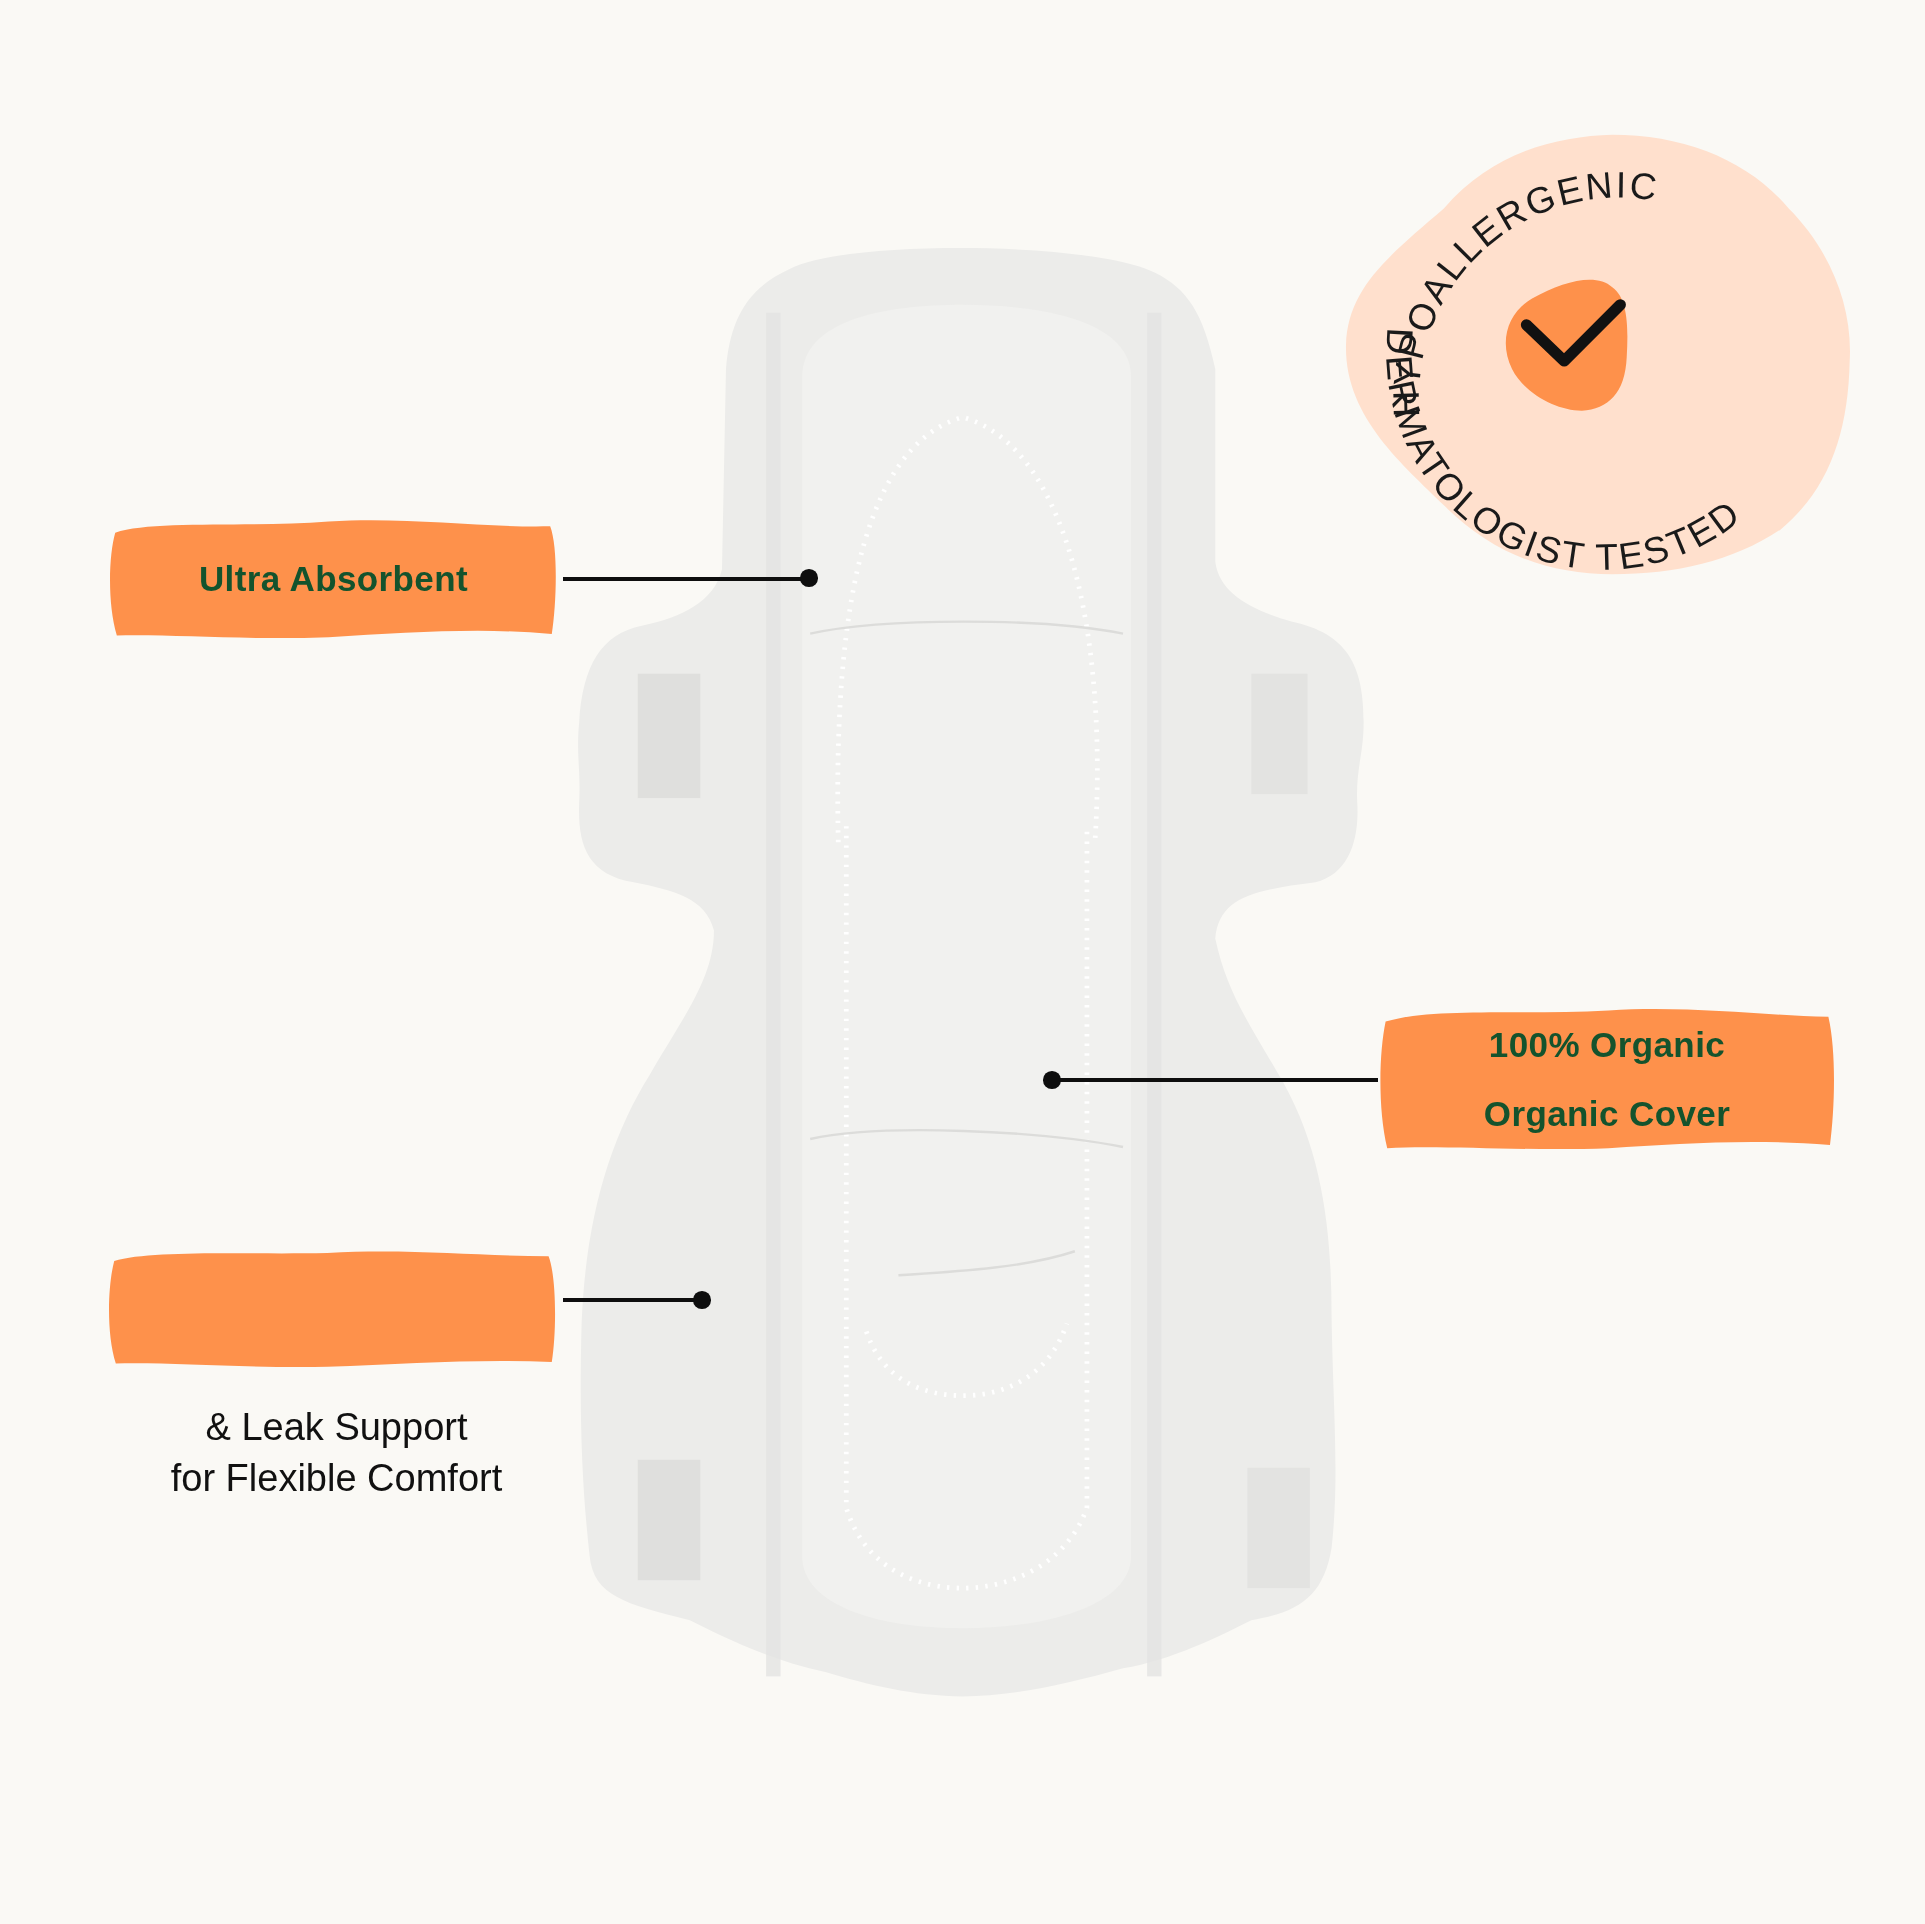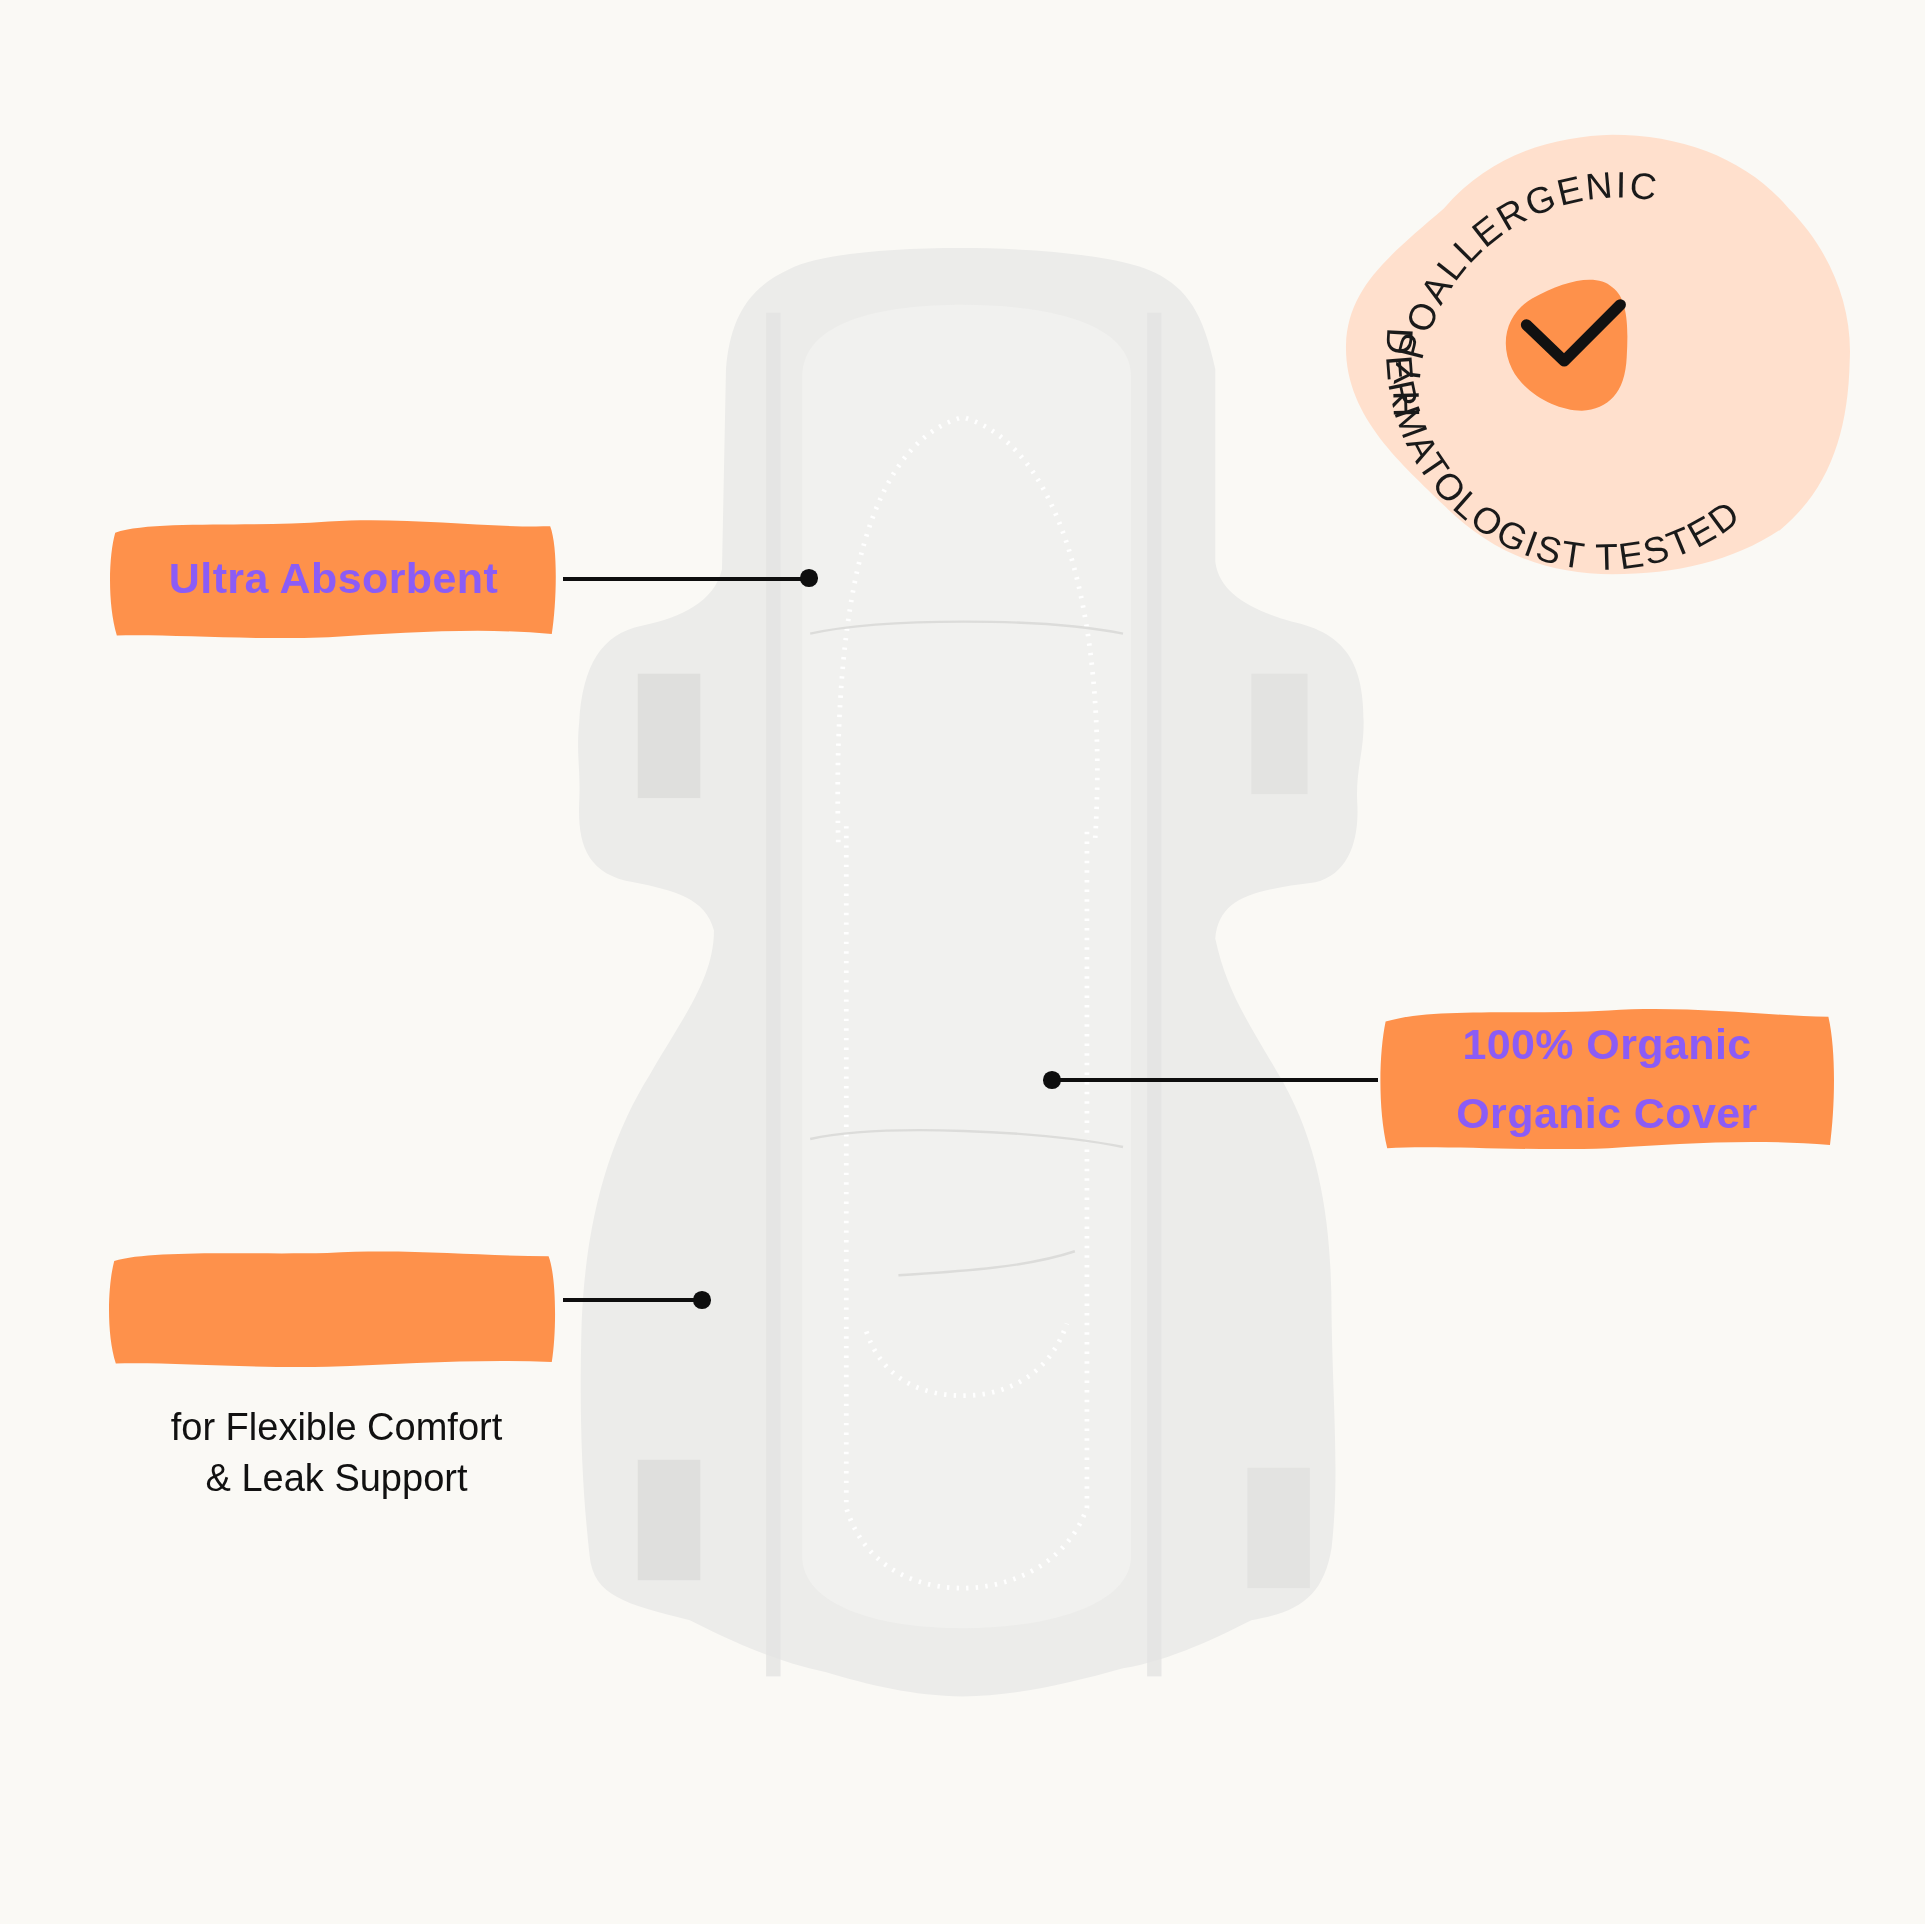--- a/index.html
+++ b/index.html
@@ -8,23 +8,23 @@
     background: #FAF9F5;
     position: relative;
     overflow: hidden;
     font-family: "Liberation Sans", "DejaVu Sans", sans-serif;
   }
   .layer { position: absolute; left: 0; top: 0; }
   .tag {
     position: absolute;
     display: flex; align-items: center; justify-content: center;
     flex-direction: column;
-    color: #8b5cf6;
+    color: #14532d;
     font-weight: 700;
-    font-size: 43px;
+    font-size: 35px;
     line-height: 53px;
     text-align: right;
     letter-spacing: 0.4px;
   }
   .tag svg { position: absolute; left: 0; top: 0; width: 100%; height: 100%; z-index: 0; }
   .tag span { position: relative; z-index: 1; }
   .connector { position: absolute; height: 4px; background: #0E0E0E; }
   .dot { position: absolute; width: 17.6px; height: 17.6px; border-radius: 50%; background: #0E0E0E; }
   .subtitle {
     position: absolute;
@@ -118,22 +118,22 @@
 <div class="dot" style="left:1043px; top:1071px;"></div>
 
 <div class="tag" style="left:103px; top:1245px; width:460px; height:125px;">
   <svg viewBox="0 0 574 156" preserveAspectRatio="none">
     <path d="M 14 20 C 60 6, 180 12, 280 10 C 380 4, 470 14, 556 14 C 566 40, 566 110, 560 146 C 470 142, 380 148, 280 152 C 180 154, 80 146, 16 148 C 4 110, 6 50, 14 20 Z" fill="#FE914B"></path>
   </svg>
 </div>
 <div class="connector" style="left:563px; top:1298px; width:140px;"></div>
 <div class="dot" style="left:693px; top:1291px;"></div>
 <div class="subtitle" style="left:104px; top:1402px; width:465px;">
+  <div>&amp; Leak Support</div>
   <div>for Flexible Comfort</div>
-  <div>&amp; Leak Support</div>
 </div>
 
 <svg class="layer" width="1926" height="1925" viewBox="0 0 2401 2400" style="pointer-events:none;">
   <defs>
     <path id="arcTop" d="M 1770 520 A 250 250 0 0 1 2160 290"></path>
     <path id="arcBottom" d="M 1733 390 A 270 270 0 0 0 2180 640 A 270 270 0 0 0 2270 420"></path>
   </defs>
   <path d="M 1800 260 C 1860 190, 1940 170, 2010 168 C 2100 168, 2180 200, 2230 260 C 2280 310, 2310 380, 2306 450 C 2304 540, 2280 610, 2220 660 C 2160 700, 2090 716, 2010 716 C 1930 716, 1860 690, 1800 630 C 1750 580, 1676 520, 1678 430 C 1680 360, 1730 320, 1800 260 Z" fill="#FFE0CD"></path>
   <path d="M 1910 372 C 1950 350, 1990 340, 2010 358 C 2030 372, 2030 410, 2028 445 C 2026 490, 2005 510, 1972 512 C 1940 512, 1900 490, 1885 460 C 1868 425, 1880 390, 1910 372 Z" fill="#FE914B"></path>
   <polyline points="1903,405 1950,450 2020,380" fill="none" stroke="#111111" stroke-width="14" stroke-linecap="round" stroke-linejoin="round"></polyline>

